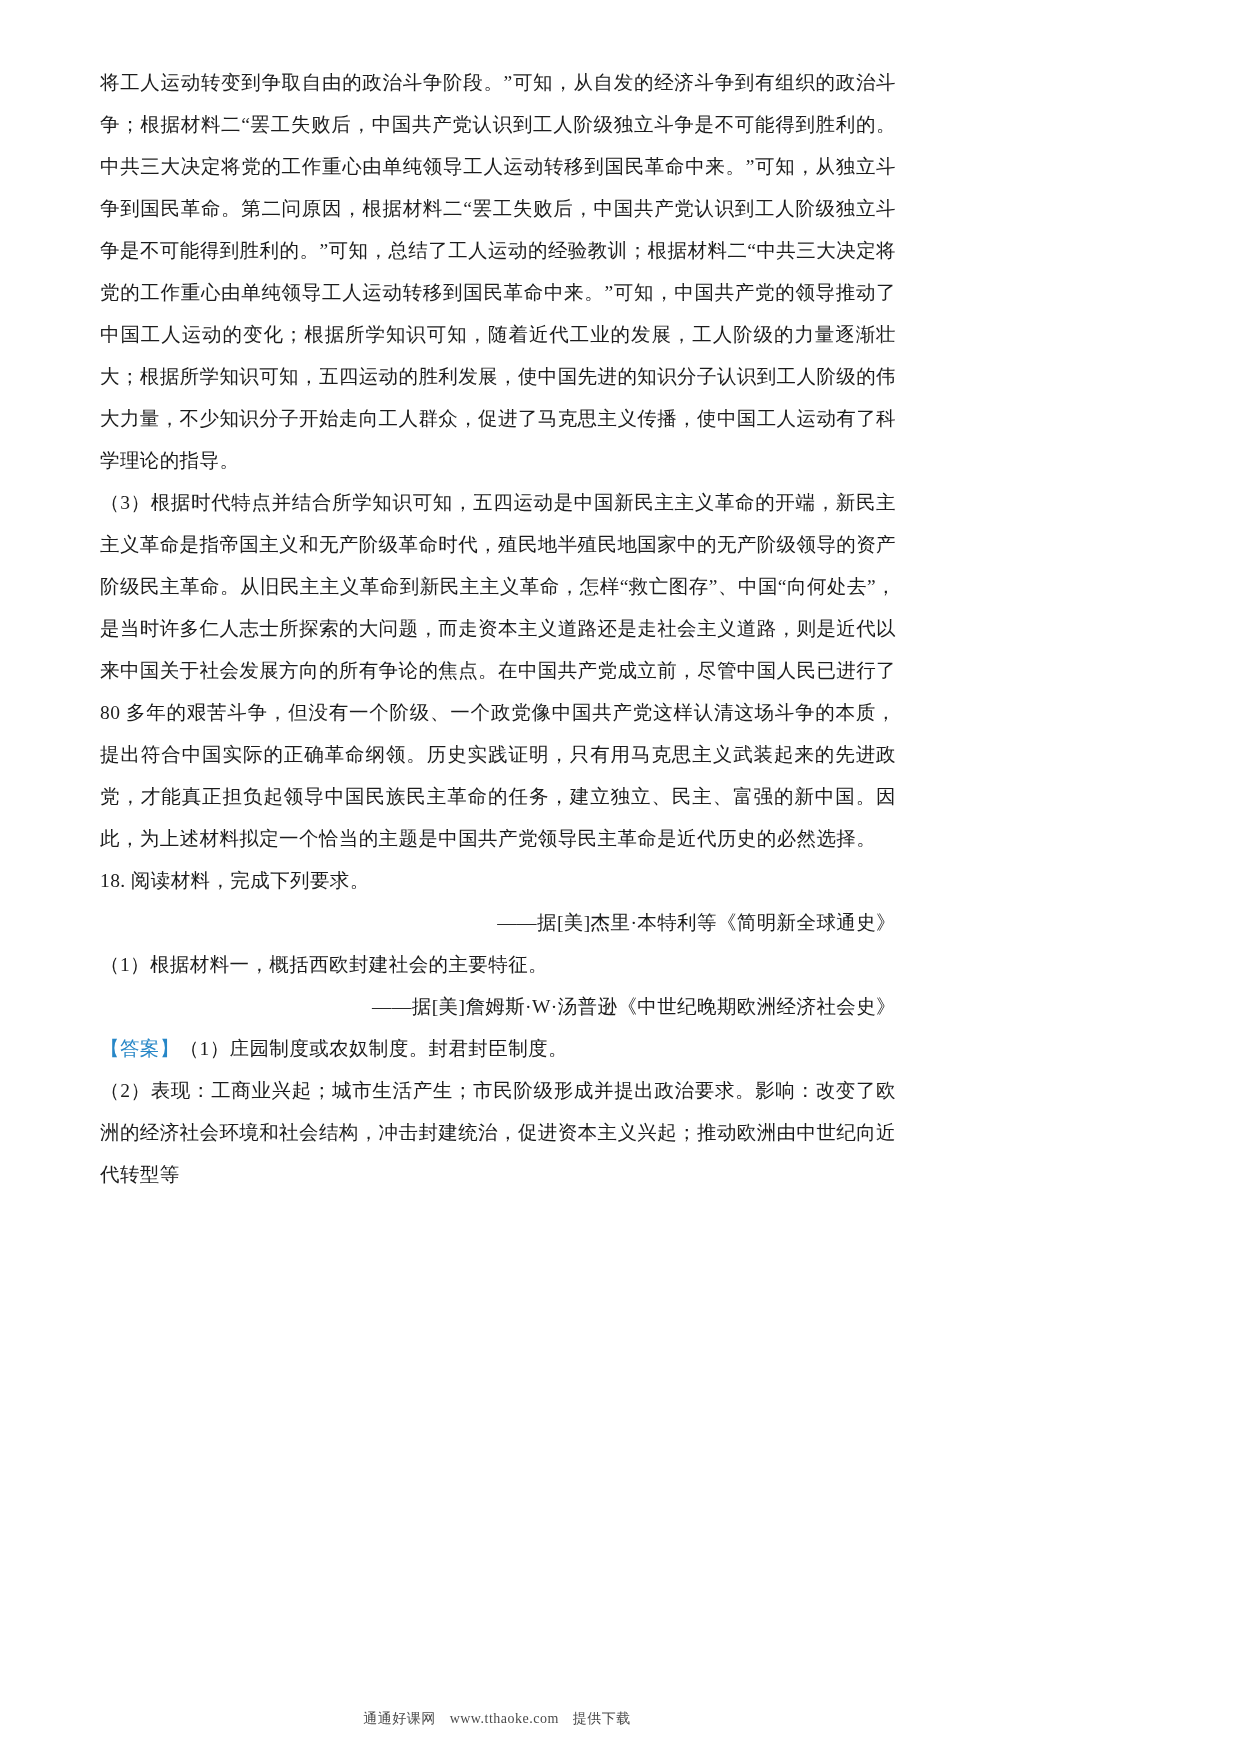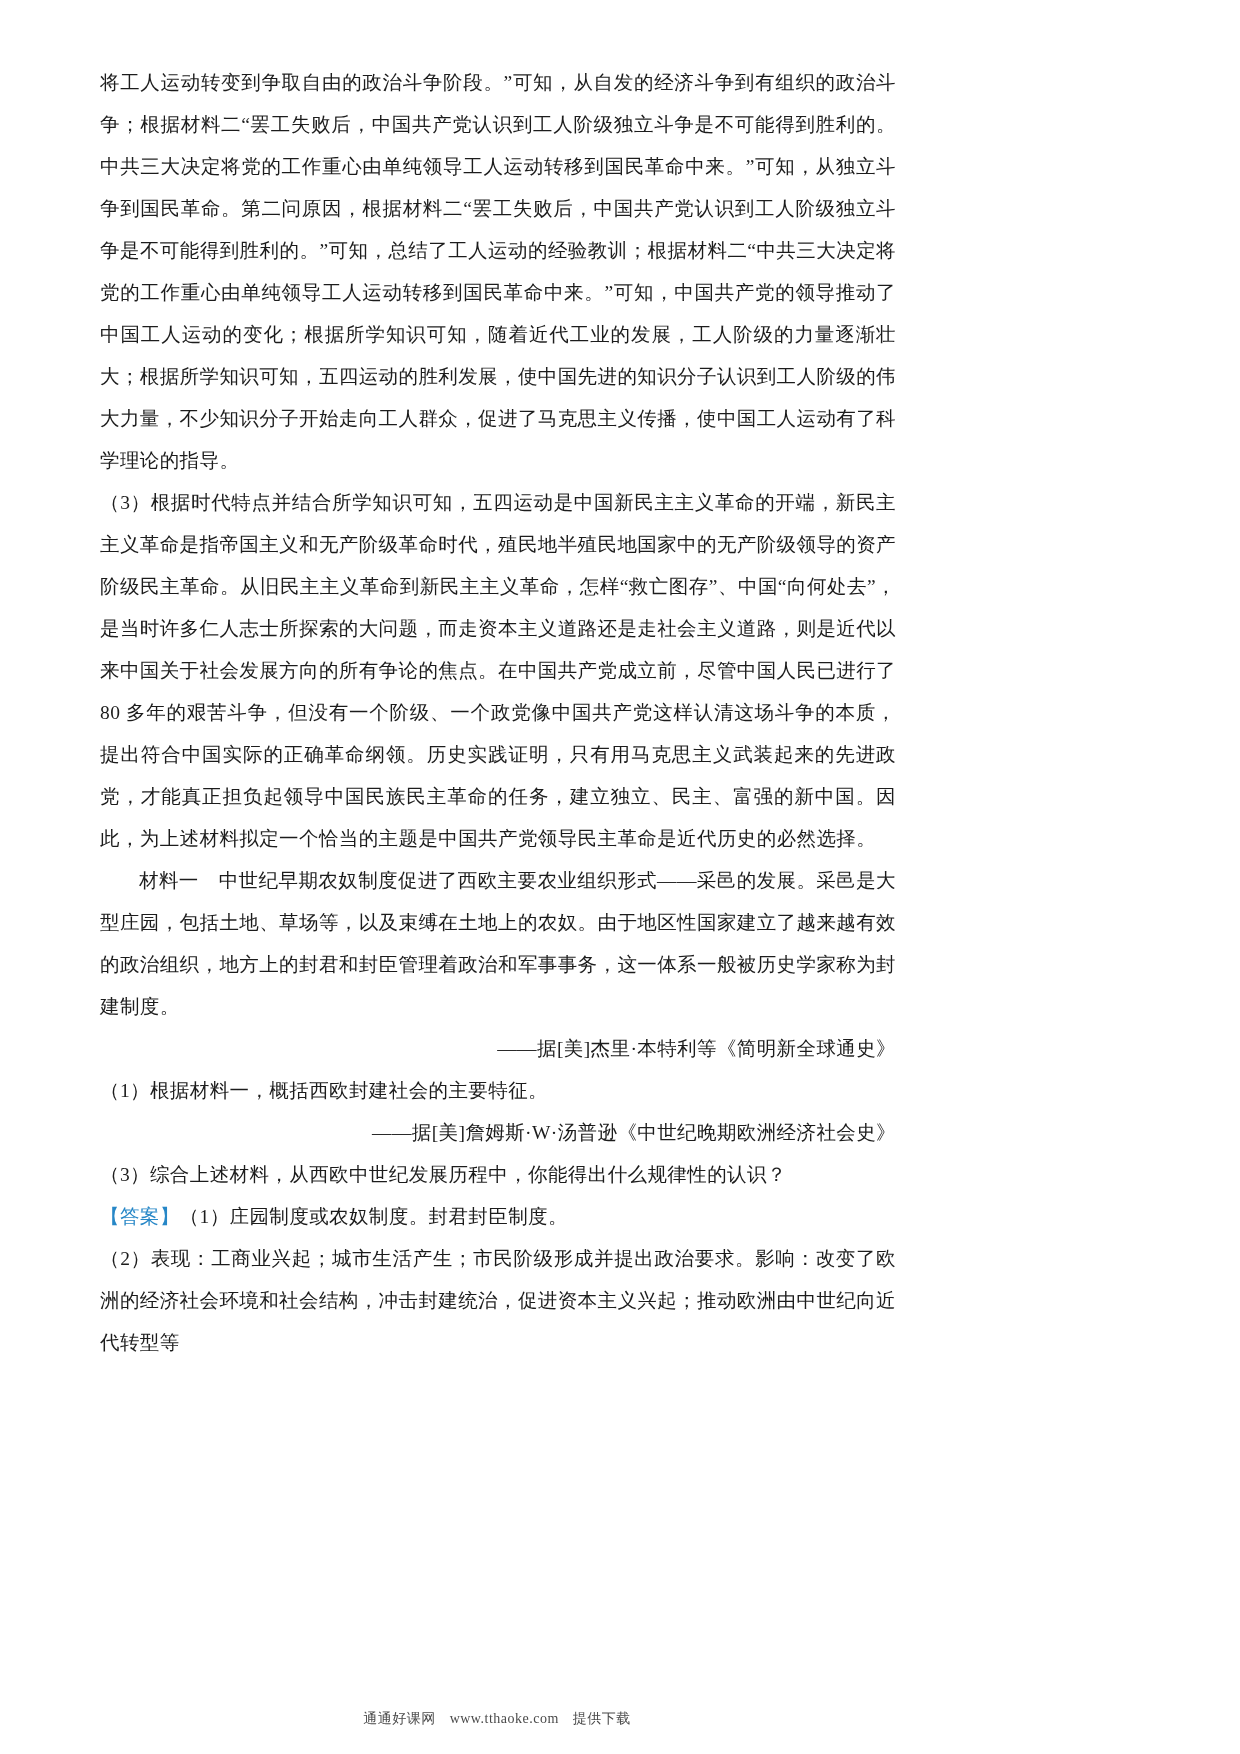--- a/index.html
+++ b/index.html
@@ -50,32 +50,31 @@
 </head>
 <body>
 
 <div class="page">
   <div class="content">
 
     <p class="para">将工人运动转变到争取自由的政治斗争阶段。”可知，从自发的经济斗争到有组织的政治斗争；根据材料二“罢工失败后，中国共产党认识到工人阶级独立斗争是不可能得到胜利的。中共三大决定将党的工作重心由单纯领导工人运动转移到国民革命中来。”可知，从独立斗争到国民革命。第二问原因，根据材料二“罢工失败后，中国共产党认识到工人阶级独立斗争是不可能得到胜利的。”可知，总结了工人运动的经验教训；根据材料二“中共三大决定将党的工作重心由单纯领导工人运动转移到国民革命中来。”可知，中国共产党的领导推动了中国工人运动的变化；根据所学知识可知，随着近代工业的发展，工人阶级的力量逐渐壮大；根据所学知识可知，五四运动的胜利发展，使中国先进的知识分子认识到工人阶级的伟大力量，不少知识分子开始走向工人群众，促进了马克思主义传播，使中国工人运动有了科学理论的指导。</p>
 
     <p class="para">（3）根据时代特点并结合所学知识可知，五四运动是中国新民主主义革命的开端，新民主主义革命是指帝国主义和无产阶级革命时代，殖民地半殖民地国家中的无产阶级领导的资产阶级民主革命。从旧民主主义革命到新民主主义革命，怎样“救亡图存”、中国“向何处去”，是当时许多仁人志士所探索的大问题，而走资本主义道路还是走社会主义道路，则是近代以来中国关于社会发展方向的所有争论的焦点。在中国共产党成立前，尽管中国人民已进行了 80 多年的艰苦斗争，但没有一个阶级、一个政党像中国共产党这样认清这场斗争的本质，提出符合中国实际的正确革命纲领。历史实践证明，只有用马克思主义武装起来的先进政党，才能真正担负起领导中国民族民主革命的任务，建立独立、民主、富强的新中国。因此，为上述材料拟定一个恰当的主题是中国共产党领导民主革命是近代历史的必然选择。</p>
 
+    <p class="para">18. 阅读材料，完成下列要求。</p>
 
-    <p class="para indent">材料一　中世纪早期农奴制度促进了西欧主要农业组织形式——采邑的发展。采邑是大型庄园，包括土地、草场等，以及束缚在土地上的农奴。由于地区性国家建立了越来越有效的政治组织，地方上的封君和封臣管理着政治和军事事务，这一体系一般被历史学家称为封建制度。</p>
 
     <p class="para right">——据[美]杰里·本特利等《简明新全球通史》</p>
 
     <p class="para">（1）根据材料一，概括西欧封建社会的主要特征。</p>
 
 
     <p class="para right">——据[美]詹姆斯·W·汤普逊《中世纪晚期欧洲经济社会史》</p>
 
 
-    <p class="para">（3）综合上述材料，从西欧中世纪发展历程中，你能得出什么规律性的认识？</p>
 
     <p class="para"><span class="answer-label" style="color: rgb(39, 135, 199);">【答案】</span><span>（1）庄园制度或农奴制度。封君封臣制度。</span></p>
 
     <p class="para">（2）表现：工商业兴起；城市生活产生；市民阶级形成并提出政治要求。影响：改变了欧洲的经济社会环境和社会结构，冲击封建统治，促进资本主义兴起；推动欧洲由中世纪向近代转型等</p>
 
   </div>
 
   <div class="footer">
     <span>通通好课网</span>
     <span>www.tthaoke.com</span>

